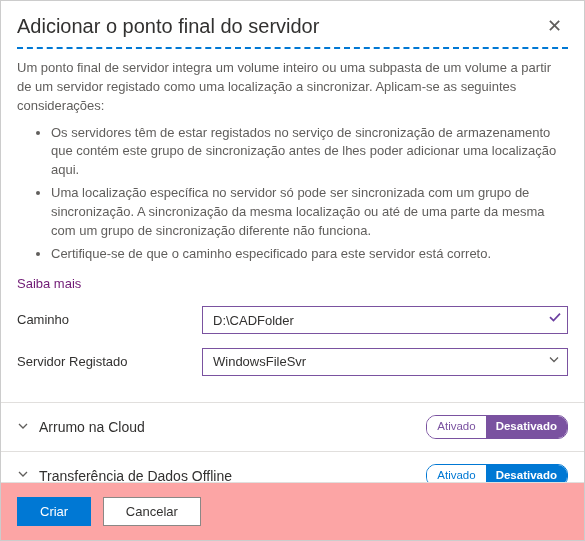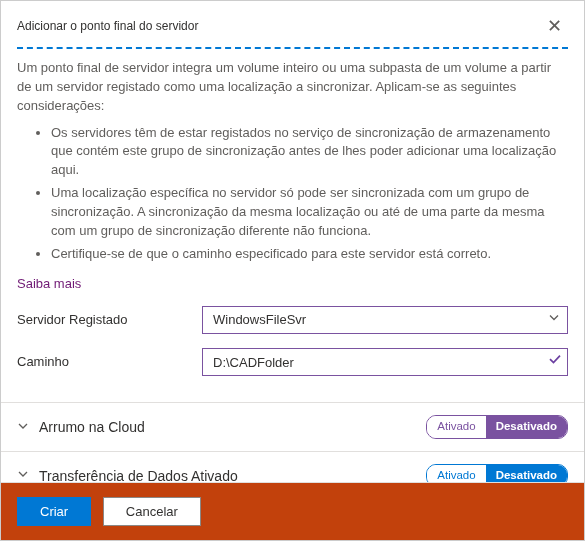--- a/index.html
+++ b/index.html
@@ -13,21 +13,21 @@
       border: 1px solid #ccc;
       position: relative;
     }
     .header {
       display: flex;
       justify-content: space-between;
       align-items: center;
       padding: 12px 16px 8px 16px;
     }
     .header h1 {
-      font-size: 12px;
+      font-size: 20px;
       font-weight: 400;
       color: #323130;
     }
     .close-btn {
       font-size: 18px;
       color: #605e5c;
       cursor: pointer;
       padding: 2px 6px;
     }
     .divider-dashed {
@@ -134,21 +134,21 @@
     .pill-purple .toggle-opt.off-active { background: #7a52a0; color: #fff; font-weight: 600; }
     .pill-purple .toggle-opt.on-inactive { background: #fff; color: #7a52a0; }
     .pill-blue { border: 1px solid #0078d4; }
     .pill-blue .toggle-opt.off-active { background: #0078d4; color: #fff; font-weight: 600; }
     .pill-blue .toggle-opt.on-inactive { background: #fff; color: #0078d4; }
     .footer {
       position: absolute;
       bottom: 0; left: 0; right: 0;
       border-top: 1px solid #e1dfdd;
       padding: 14px 16px;
-      background: #c2410c;
+      background: #fca5a5;
     }
     .btn {
       display: inline-block;
       padding: 6px 22px;
       font-size: 13px;
       cursor: pointer;
       margin-right: 8px;
       border: 1px solid transparent;
     }
     .btn-primary { background: #0078d4; color: #fff; }
@@ -165,44 +165,44 @@
 <hr class="divider-dashed">
 
 <div class="content">
   <p class="intro">Um ponto final de servidor integra um volume inteiro ou uma subpasta de um volume a partir de um servidor registado como uma localização a sincronizar. Aplicam-se as seguintes considerações:</p>
   <ul class="bullets">
     <li>Os servidores têm de estar registados no serviço de sincronização de armazenamento que contém este grupo de sincronização antes de lhes poder adicionar uma localização aqui.</li>
     <li>Uma localização específica no servidor só pode ser sincronizada com um grupo de sincronização. A sincronização da mesma localização ou até de uma parte da mesma com um grupo de sincronização diferente não funciona.</li>
     <li>Certifique-se de que o caminho especificado para este servidor está correto.</li>
   </ul>
   <a class="link">Saiba mais</a>
+
+  <div class="form-row">
+    <div class="form-label">Caminho</div>
+    <div class="form-control">
+      <input class="input-box" type="text" value="D:\CADFolder" style="">
+      <span class="check-icon">
+        <svg width="14" height="14" viewBox="0 0 14 14">
+            <path d="M2 7 L5.5 10.5 L12 3.5" stroke="#6b3fa0" stroke-width="1.7" fill="none"></path>
+          </svg>
+      </span>
+    </div>
+  </div>
 
   <div class="form-row">
     <div class="form-label">Servidor Registado</div>
     <div class="form-control">
       <div class="select-box">WindowsFileSvr</div>
       <span class="chevron-down">
         <svg width="12" height="12" viewBox="0 0 12 12">
             <path d="M2 4 L6 8 L10 4" stroke="#605e5c" stroke-width="1.3" fill="none"></path>
           </svg>
       </span>
     </div>
   </div>
-
-  <div class="form-row">
-    <div class="form-label">Caminho</div>
-    <div class="form-control">
-      <input class="input-box" type="text" value="D:\CADFolder" style="">
-      <span class="check-icon">
-        <svg width="14" height="14" viewBox="0 0 14 14">
-            <path d="M2 7 L5.5 10.5 L12 3.5" stroke="#6b3fa0" stroke-width="1.7" fill="none"></path>
-          </svg>
-      </span>
-    </div>
-  </div>
 </div>
 
 <hr class="section-divider">
 
 <div class="collapsible">
   <div class="collapsible-left">
     <span class="chevron-icon">
       <svg width="12" height="12" viewBox="0 0 12 12">
           <path d="M2 4 L6 8 L10 4" stroke="#605e5c" stroke-width="1.3" fill="none"></path>
         </svg>
@@ -217,21 +217,21 @@
 
 <hr class="section-divider">
 
 <div class="collapsible">
   <div class="collapsible-left">
     <span class="chevron-icon">
       <svg width="12" height="12" viewBox="0 0 12 12">
           <path d="M2 4 L6 8 L10 4" stroke="#605e5c" stroke-width="1.3" fill="none"></path>
         </svg>
     </span>
-    <span class="collapsible-title">Transferência de Dados Ativado</span>
+    <span class="collapsible-title">Transferência de Dados Offline</span>
   </div>
   <div class="toggle-pill pill-blue">
     <span class="toggle-opt on-inactive">Ativado</span>
     <span class="toggle-opt off-active">Desativado</span>
   </div>
 </div>
 
 <hr class="section-divider">
 
 <div class="footer">

